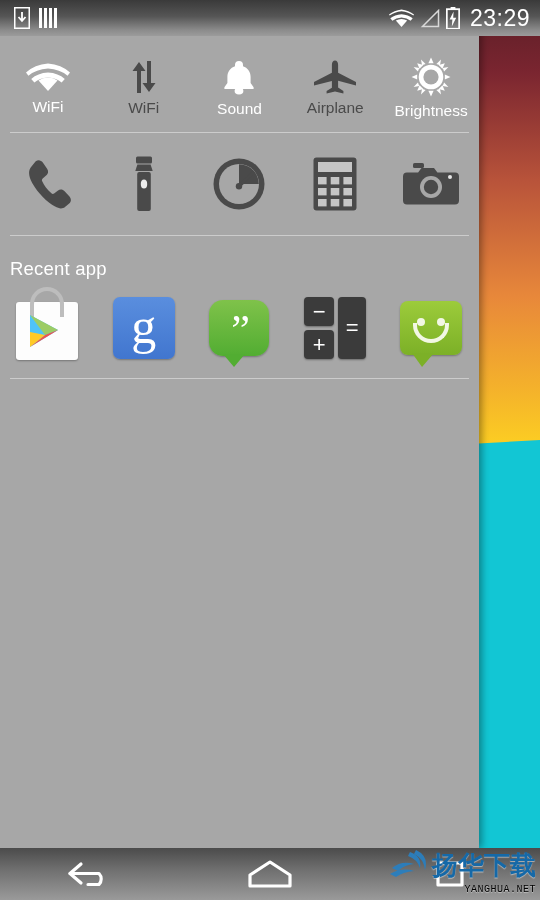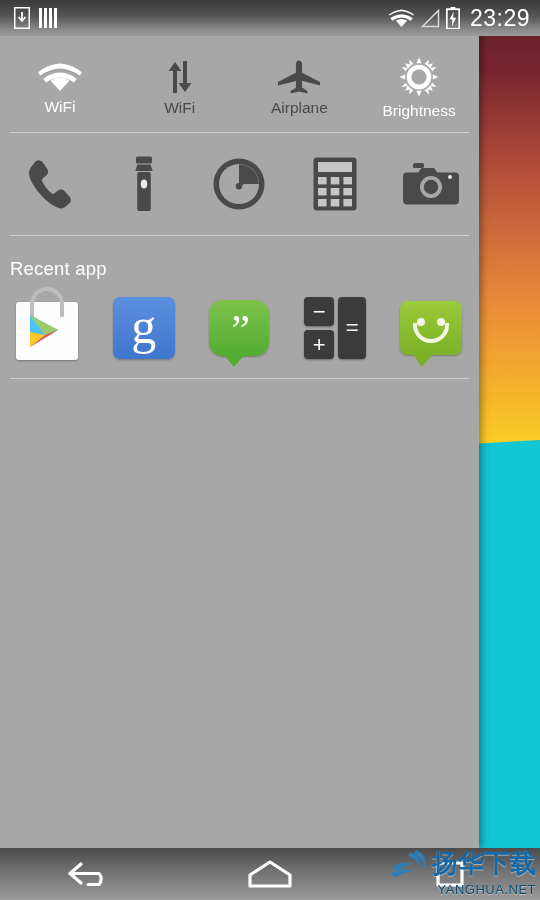--- a/index.html
+++ b/index.html
@@ -165,28 +165,29 @@
   #navbar .nav {
     flex:1 1 0; display:flex; align-items:center; justify-content:center;
   }
 
   
   #watermark {
     position:absolute; right:4px; bottom:2px; z-index:8;
     display:flex; flex-direction:column; align-items:flex-end;
     pointer-events:none;
   }
-  #wm-row { display:flex; align-items:center; gap:2px;font-family:Liberation Mono, monospace; }
+  #wm-row { display:flex; align-items:center; gap:2px; }
   #wm-cn {
     color:#1569a8; font-size:26px; font-weight:bold; line-height:26px;
     text-shadow:0 1px 1px rgba(255,255,255,.5);
   }
   #wm-en {
-    color:#0c4a6e; font-size:13px; letter-spacing:0.5px; line-height:16px;
+    color:#000000; font-size:10px; letter-spacing:0.5px; line-height:16px;
     text-shadow:0 1px 1px rgba(255,255,255,.5);
+    font-family:Liberation Mono, monospace;
   }
 </style>
 </head>
 <body>
 
 <div id="wallpaper"></div>
 <div id="wallpaper-lower"></div>
 
 <div id="panel">
 
@@ -208,20 +209,29 @@
     <div class="cell">
       <svg class="ico" width="40" height="34" viewBox="0 0 40 34">
         <g fill="#4a4a4a">
           <path d="M13 33 V11 H8.5 L15 2 L21.5 11 H17 V33 Z"></path>
           <path d="M27 1 V23 H31.5 L25 32 L18.5 23 H23 V1 Z"></path>
         </g>
       </svg>
       <span class="lbl off">WiFi</span>
     </div>
 
+    <div class="cell">
+      <svg class="ico" width="34" height="36" viewBox="0 0 34 36">
+        <g fill="#ffffff">
+          <path d="M17 2a4 4 0 0 1 4 4v1.2c4.6 1.5 7.6 5.6 7.6 10.6V24l3 4.3V30H2.4v-1.7L5.4 24v-6.2c0-5 3-9.1 7.6-10.6V6a4 4 0 0 1 4-4Z"></path>
+          <ellipse cx="17" cy="32" rx="4.4" ry="3.4"></ellipse>
+        </g>
+      </svg>
+      <span class="lbl on">Sound</span>
+    </div>
 
     <div class="cell">
       <svg class="ico" width="44" height="34" viewBox="0 0 44 34">
         <path fill="#4a4a4a" d="M22 0.5c1.9 0 3.1 1.8 3.1 4.2v8.1L43 22v3.6l-17.9-4.8v6.8l5.3 3.4v2.5L22 31.6l-8.4 2 v-2.5l5.3-3.4v-6.8L1 25.6V22l17.9-9.2V4.7c0-2.4 1.2-4.2 3.1-4.2Z"></path>
       </svg>
       <span class="lbl off">Airplane</span>
     </div>
 
     <div class="cell">
       <svg class="ico" width="40" height="40" viewBox="0 0 40 40">

